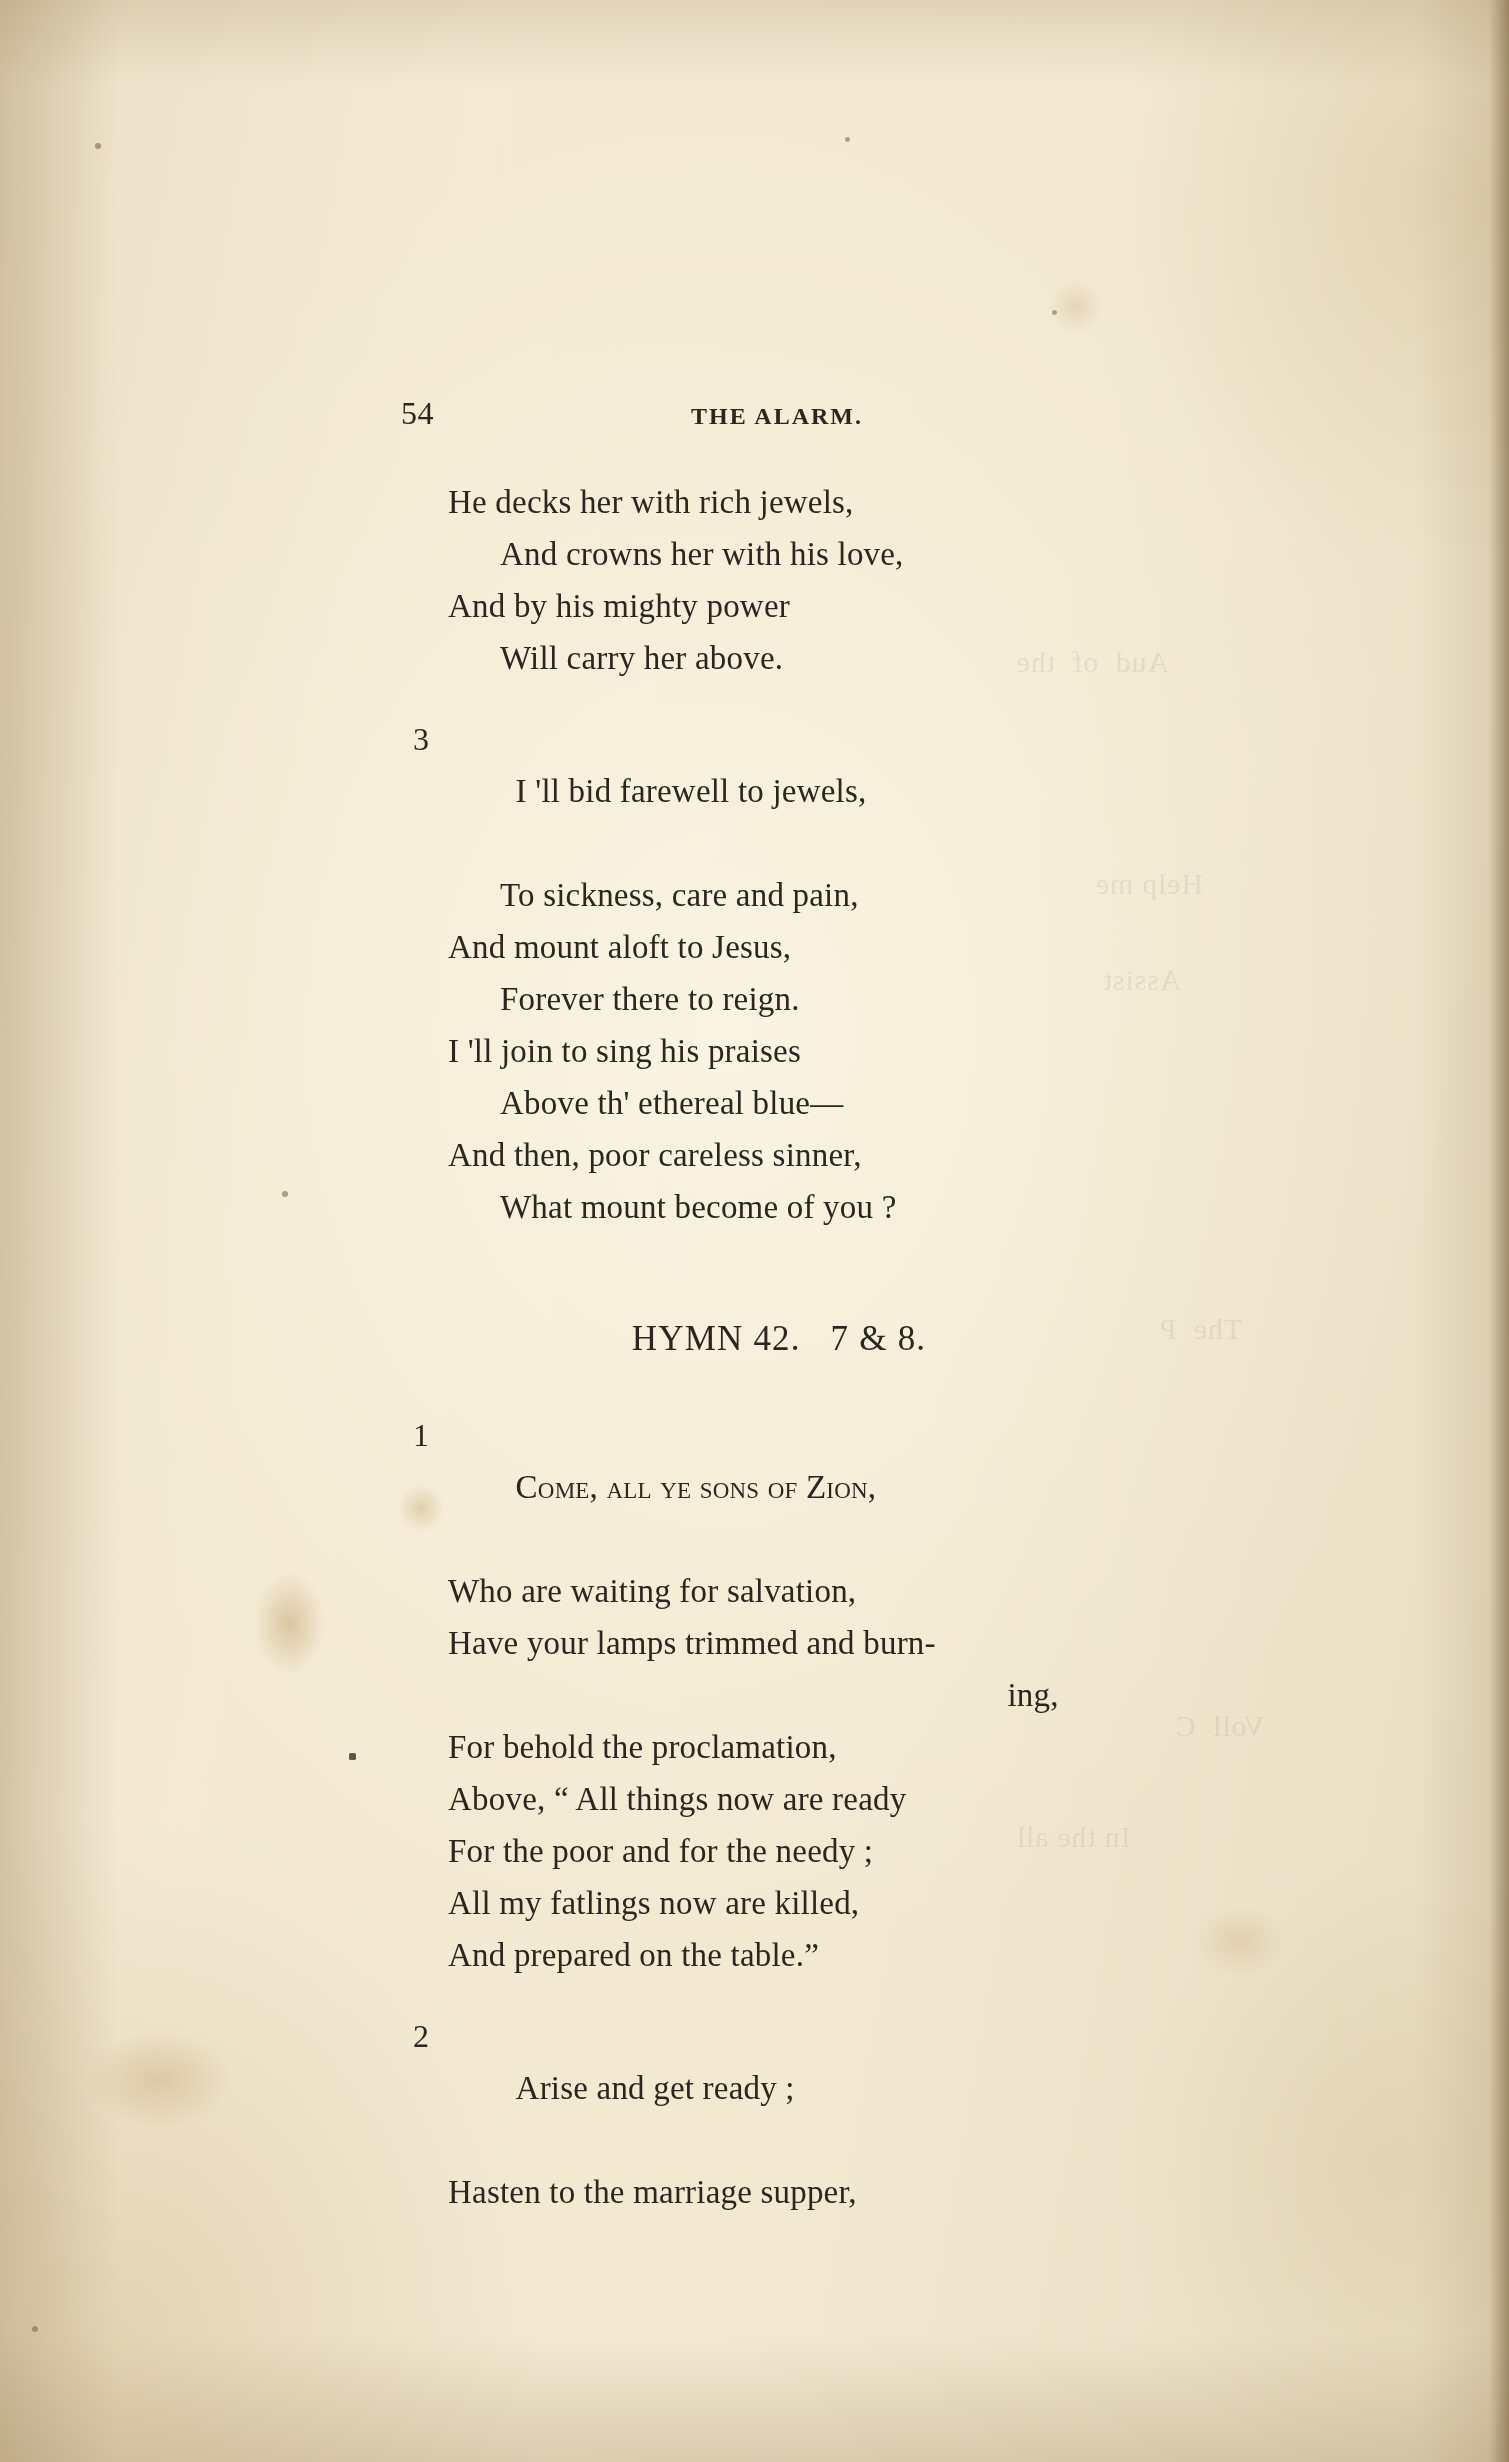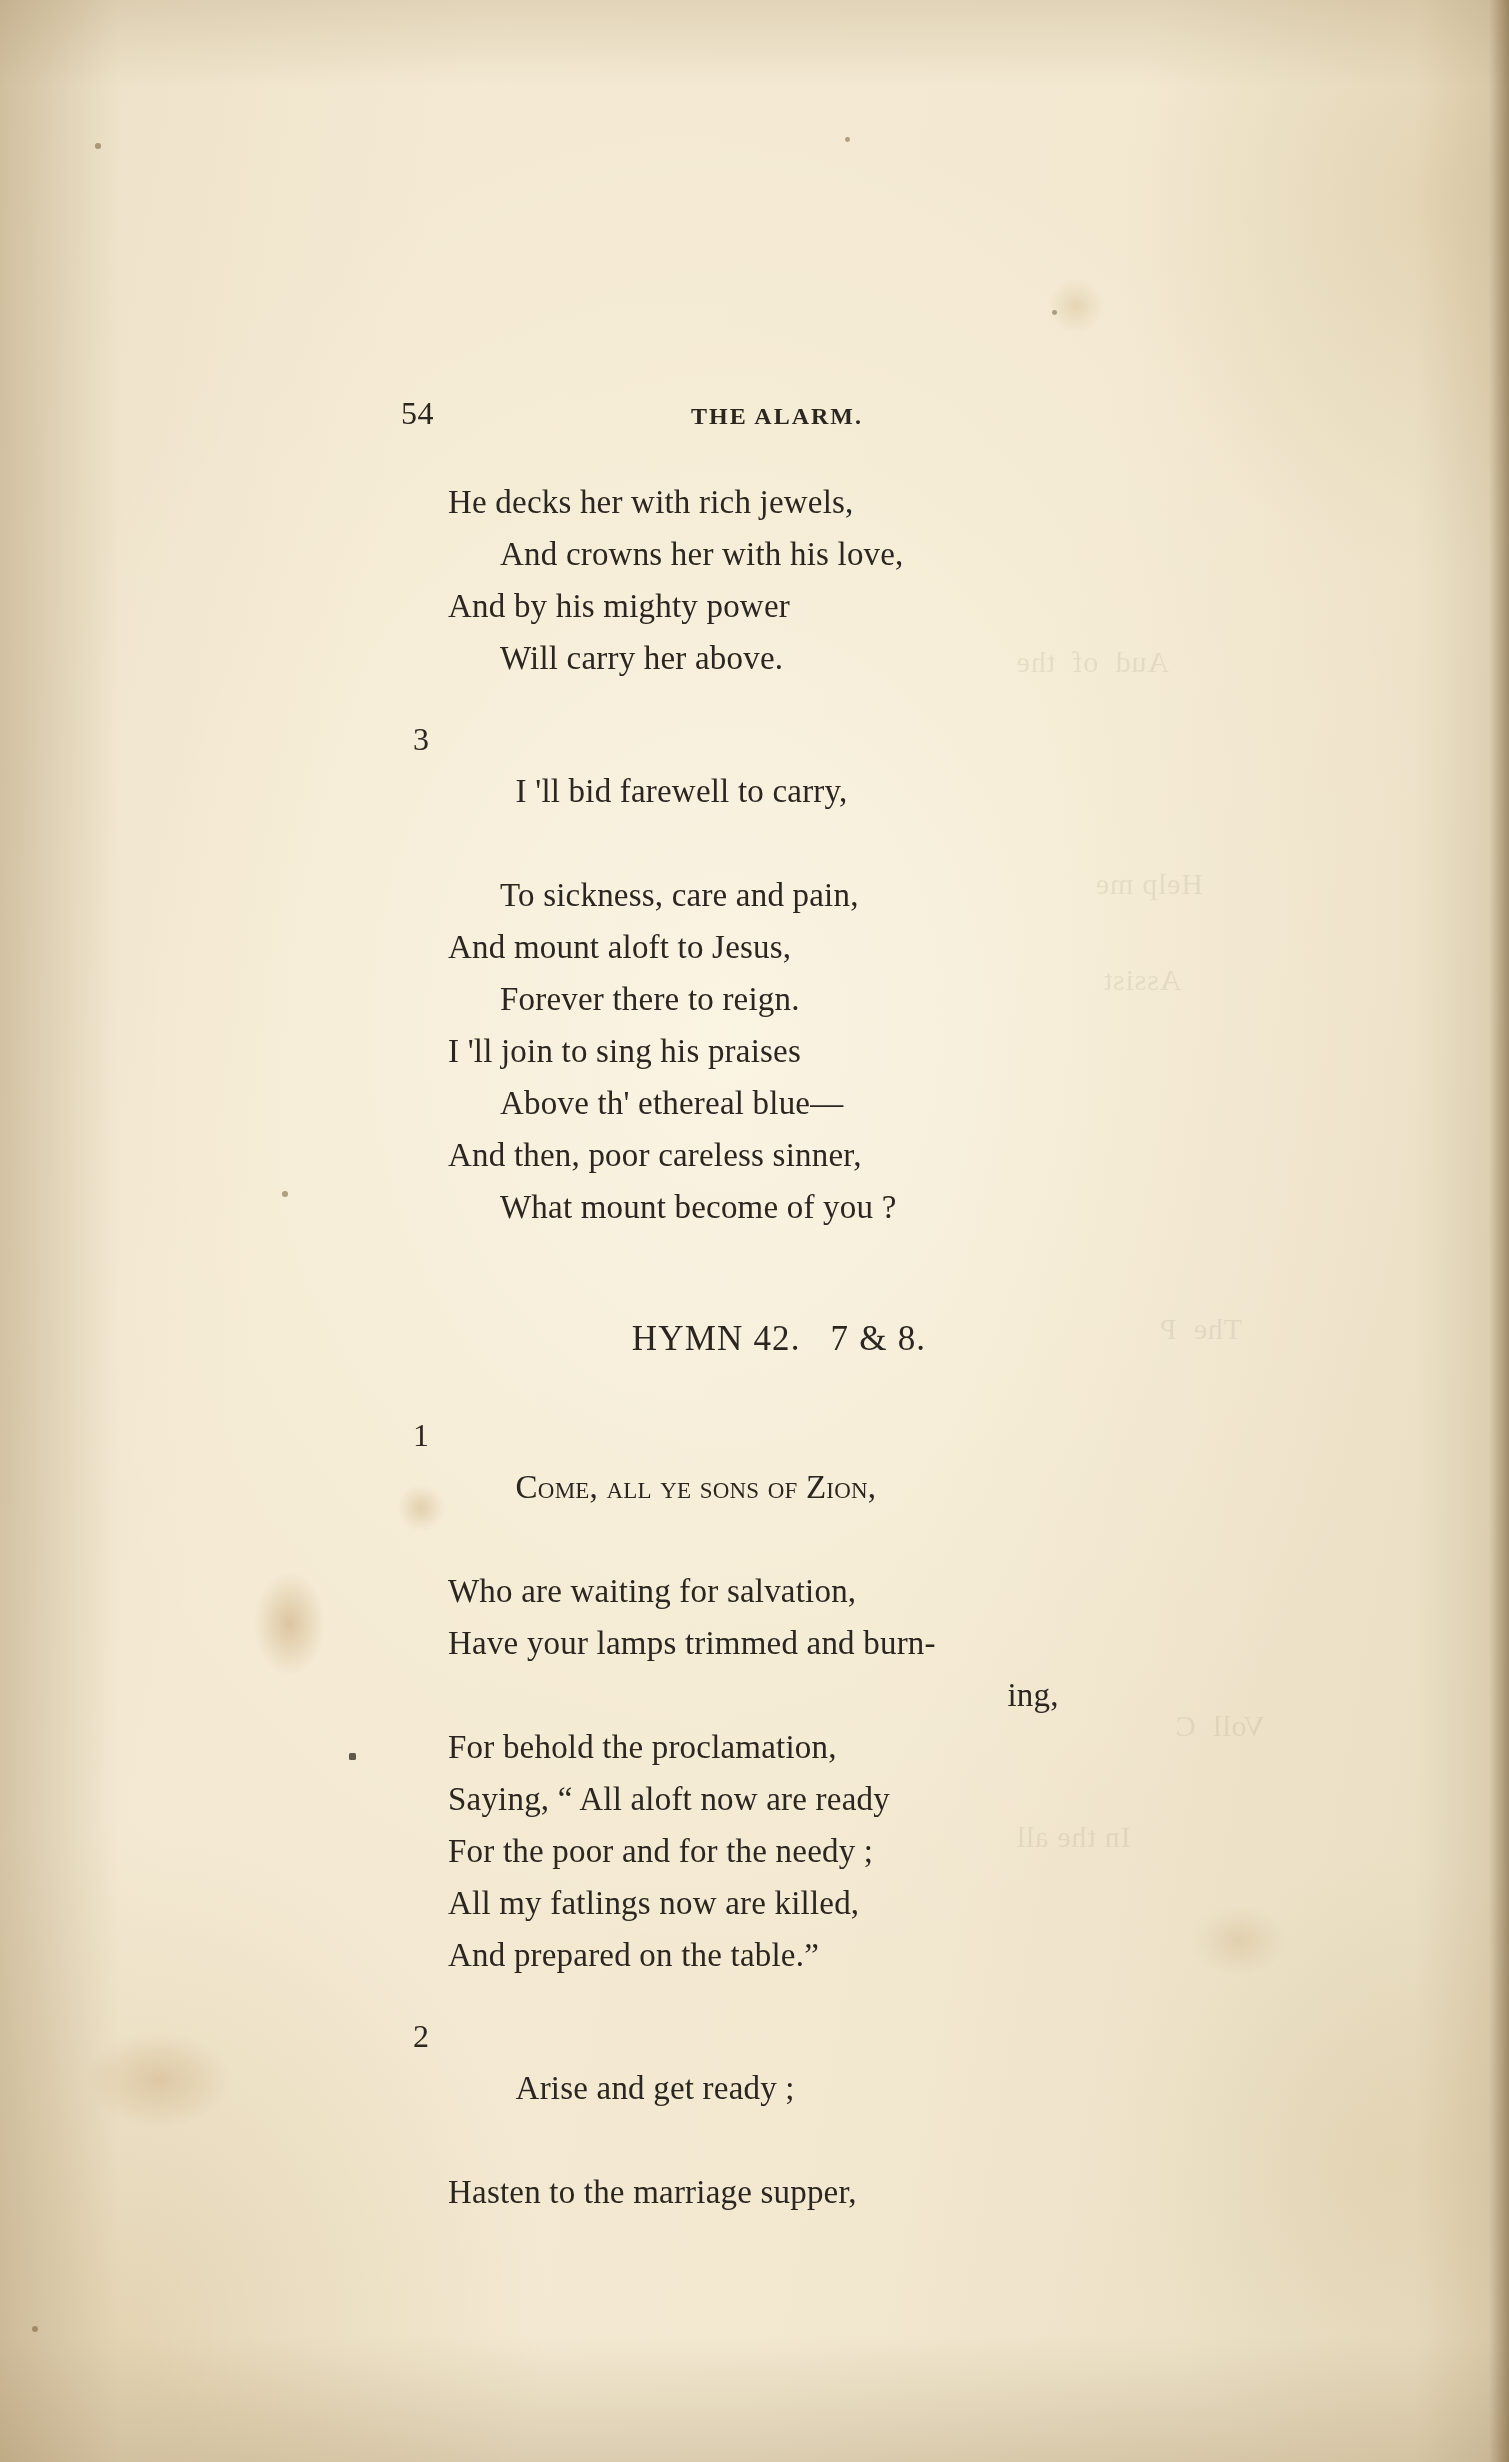--- a/index.html
+++ b/index.html
@@ -200,21 +200,21 @@
       <div class="line ind0">He decks her with rich jewels,</div>
       <div class="line ind1">And crowns her with his love,</div>
       <div class="line ind0">And by his mighty power</div>
       <div class="line ind1">Will carry her above.</div>
     </div>
 
     <div class="spacer-sm"></div>
 
     <div class="stanza">
       <div class="line ind0">
-        <span class="num">3</span><span>I 'll bid farewell to carry,</span>
+        <span class="num">3</span><span>I 'll bid farewell to jewels,</span>
       </div>
       <div class="line ind1">To sickness, care and pain,</div>
       <div class="line ind0">And mount aloft to Jesus,</div>
       <div class="line ind1">Forever there to reign.</div>
       <div class="line ind0">I 'll join to sing his praises</div>
       <div class="line ind1">Above th' ethereal blue—</div>
       <div class="line ind0">And then, poor careless sinner,</div>
       <div class="line ind1">What mount become of you ?</div>
     </div>
 
@@ -225,21 +225,21 @@
     <div class="spacer-md"></div>
 
     <div class="stanza">
       <div class="line ind0">
         <span class="num">1</span><span class="smallcaps">Come, all ye sons of Zion,</span>
       </div>
       <div class="line ind0">Who are waiting for salvation,</div>
       <div class="line ind0">Have your lamps trimmed and burn-</div>
       <div class="line ind2">ing,</div>
       <div class="line ind0">For behold the proclamation,</div>
-      <div class="line ind0">Saying, “ All aloft now are ready</div>
+      <div class="line ind0">Above, “ All things now are ready</div>
       <div class="line ind0">For the poor and for the needy ;</div>
       <div class="line ind0">All my fatlings now are killed,</div>
       <div class="line ind0">And prepared on the table.”</div>
     </div>
 
     <div class="spacer-sm"></div>
 
     <div class="stanza">
       <div class="line ind0">
         <span class="num">2</span><span>Arise and get ready ;</span>

